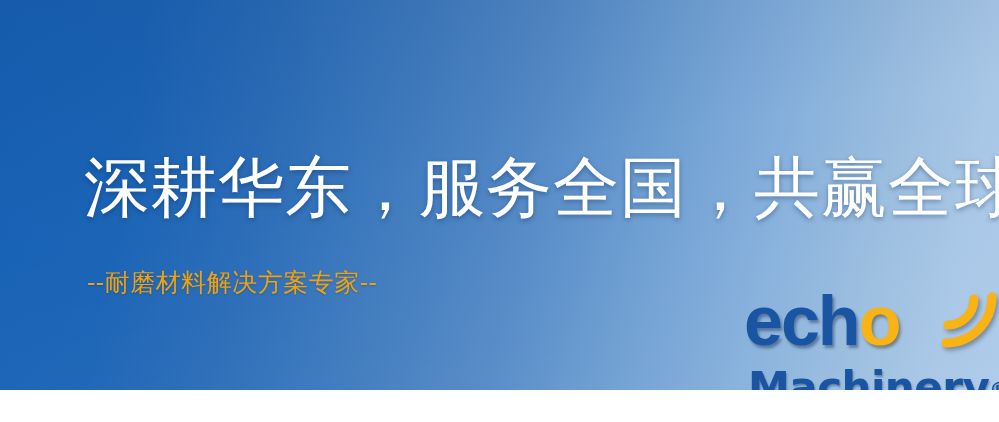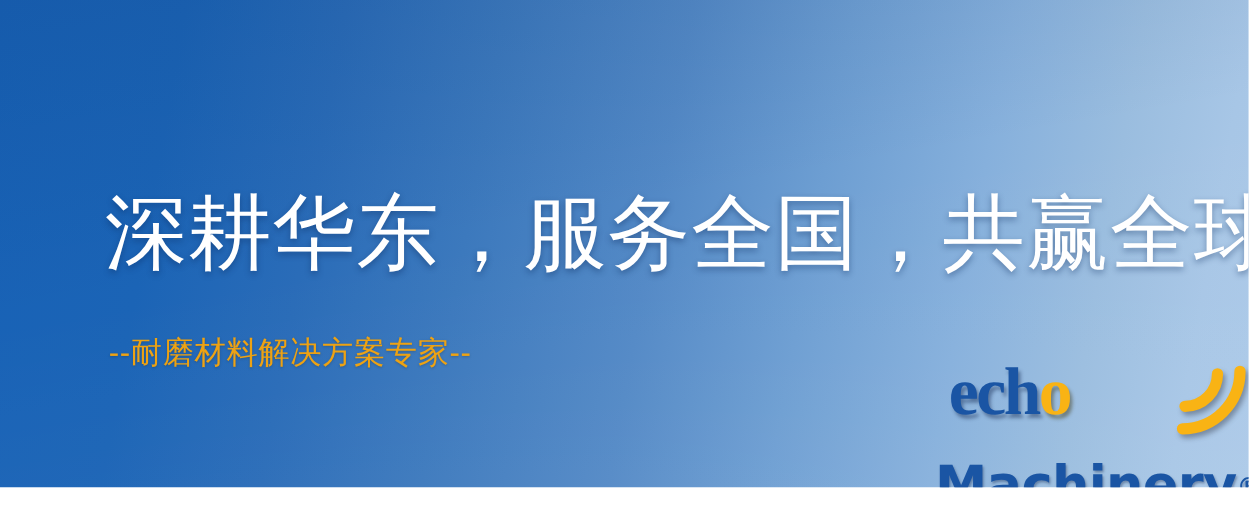--- a/index.html
+++ b/index.html
@@ -73,24 +73,24 @@
   }
   .logo-wordmark {
     position: absolute;
     left: 0;
     top: 0;
     width: 257px;
     height: 86px;
   }
   .logo-echo {
     position: absolute;
-    left: 17px;
+    left: 2px;
     top: -5px;
-    font-family: Liberation Serif, serif;
-    font-size: 54px;
+    font-family: Liberation Sans, sans-serif;
+    font-size: 70px;
     font-weight: bold;
     letter-spacing: -2px;
     color: #1a55a4;
     text-shadow: 2px 3px 3px rgba(20,40,80,0.45);
     line-height: 1;
   }
   .logo-echo .o-gold {
     color: #f9b314;
     text-shadow: 2px 3px 3px rgba(60,50,10,0.45);
   }

